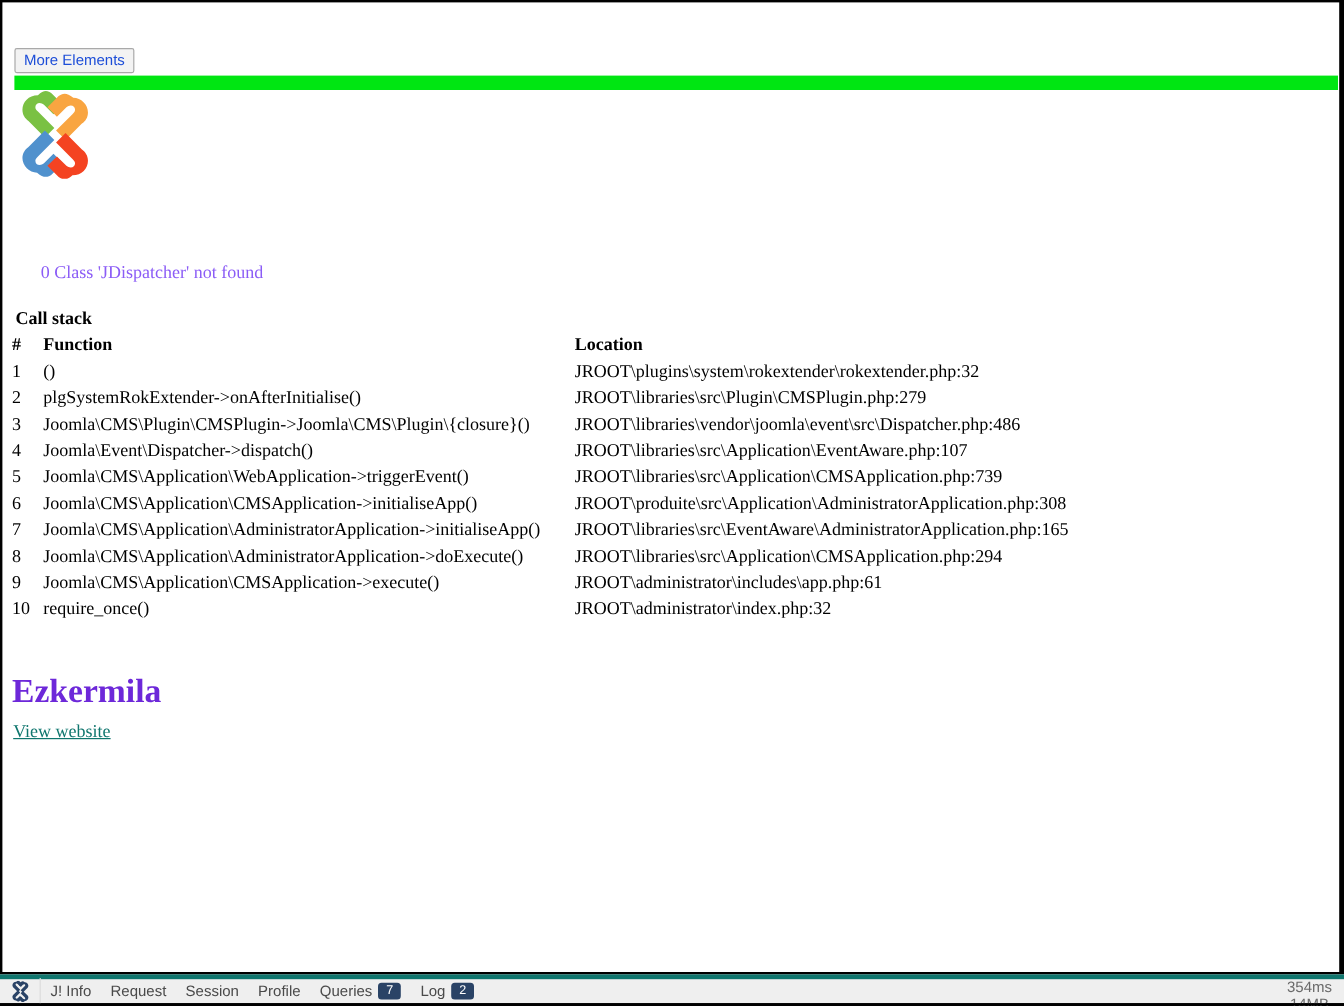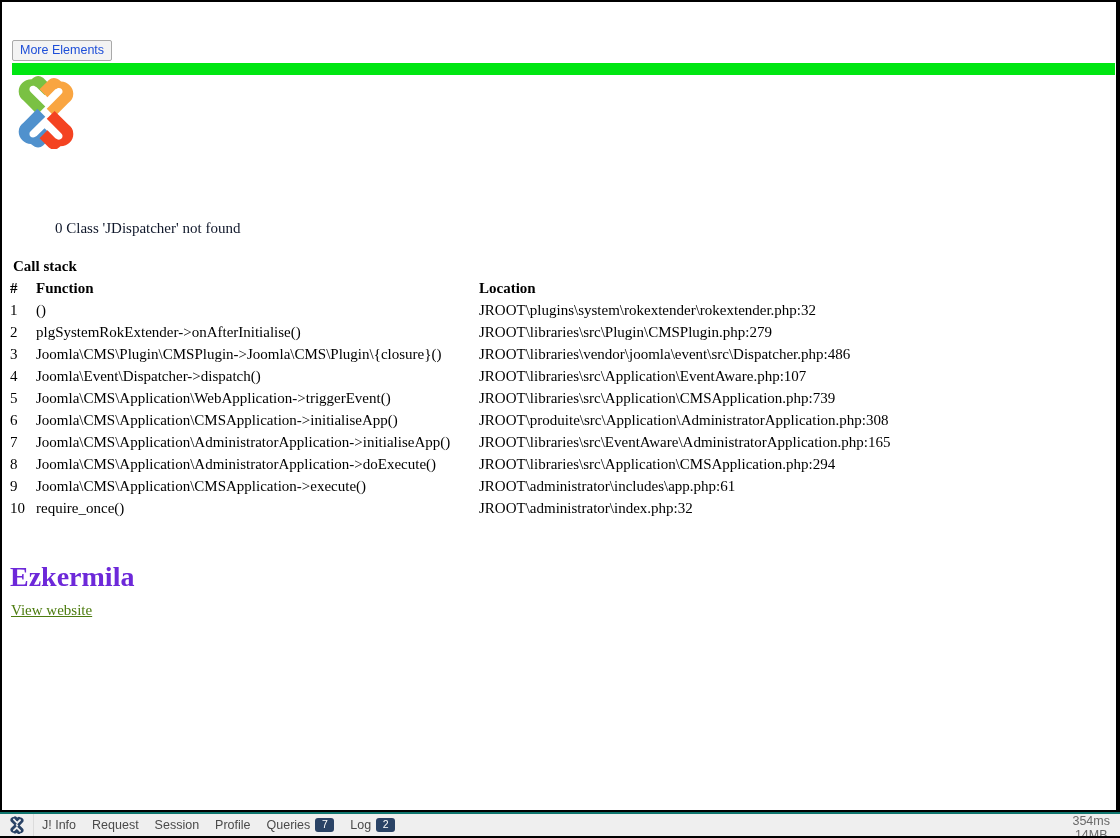--- a/index.html
+++ b/index.html
@@ -85,25 +85,25 @@
     font-family: "Liberation Serif", serif;
     font-size: 24px;
     font-weight: bold;
     color: #000000;
     letter-spacing: -0.2px;
   }
 
   
   #error-message {
     position: absolute;
-    left: 53px;
+    left: 32px;
     top: 218px;
     font-family: "Liberation Serif", serif;
     font-size: 15px;
-    color: #0f172a;
+    color: #8b5cf6;
   }
 
   
   #callstack-title {
     position: absolute;
     left: 11px;
     top: 256px;
     font-family: "Liberation Serif", serif;
     font-size: 15px;
     font-weight: bold;
@@ -159,34 +159,34 @@
     color: #6d28d9;
   }
 
   
   #view-website {
     position: absolute;
     left: 9px;
     top: 600px;
     font-family: "Liberation Serif", serif;
     font-size: 15px;
-    color: #4d7c0f;
+    color: #0f766e;
     text-decoration: underline;
     cursor: pointer;
   }
 
   
   #debug-bar {
     position: absolute;
     left: 0px;
     top: 812px;
     width: 1120px;
     height: 24px;
     background: #efefef;
-    border-top: 2px solid #0f766e;
+    border-top: 4px solid #0f766e;
     box-sizing: border-box;
     display: flex;
     align-items: center;
     font-family: "Liberation Sans", sans-serif;
     font-size: 12.5px;
     color: #4a4a4a;
   }
   #debug-bar .db-left {
     display: flex;
     align-items: center;

